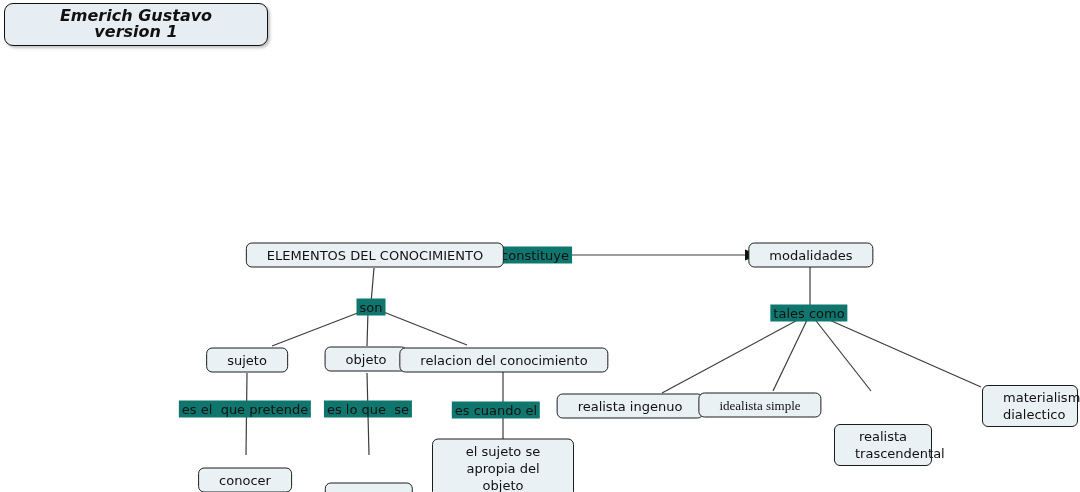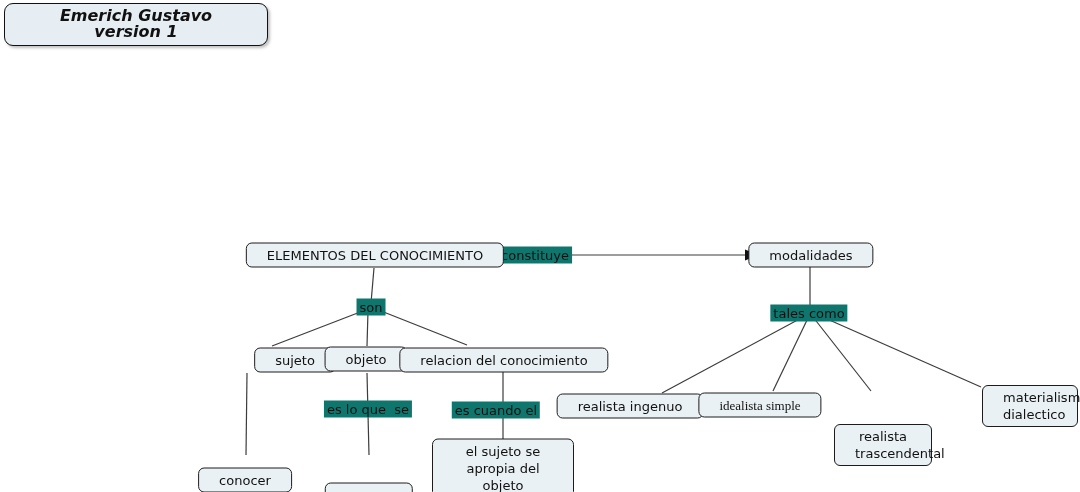--- a/index.html
+++ b/index.html
@@ -100,26 +100,27 @@
   </svg>
 
   <div id="title-box">
     <div>Emerich Gustavo</div>
     <div>version 1</div>
   </div>
 
   <div class="link-label" style="left:535px; top:255px;">constituye</div>
   <div class="link-label" style="left:371px; top:307px;">son</div>
   <div class="link-label" style="left:809px; top:313px;">tales como</div>
+  <div class="link-label" style="left:245px; top:409px;">es el  que pretende</div>
   <div class="link-label" style="left:368px; top:409px;">es lo que  se</div>
   <div class="link-label" style="left:496px; top:410px;">es cuando el</div>
 
   <div class="node" style="left:375px; top:255px;">ELEMENTOS DEL CONOCIMIENTO</div>
   <div class="node" style="left:811px; top:255px;">modalidades</div>
-  <div class="node" style="left:247px; top:360px;margin-left:48px;">sujeto</div>
+  <div class="node" style="left:247px; top:360px;">sujeto</div>
   <div class="node" style="left:366px; top:359px;">objeto</div>
   <div class="node" style="left:504px; top:360px;">relacion del conocimiento</div>
   <div class="node" style="left:245px; top:480px;">conocer</div>
   <div class="node" style="left:369px; top:495px;">conoce</div>
   <div class="node wrap" style="left:503px; top:468px; width:142px;">el sujeto se apropia del objeto</div>
   <div class="node" style="left:630px; top:406px;">realista ingenuo</div>
   <div class="node" style="left:760px; top:405px;font-family:Liberation Serif, serif;">idealista simple</div>
   <div class="node wrap" style="left:883px; top:409px; width:98px;margin-top:36px;">realista trascendental</div>
   <div class="node wrap" style="left:1030px; top:406px; width:96px;">materialismo dialectico</div>
 

